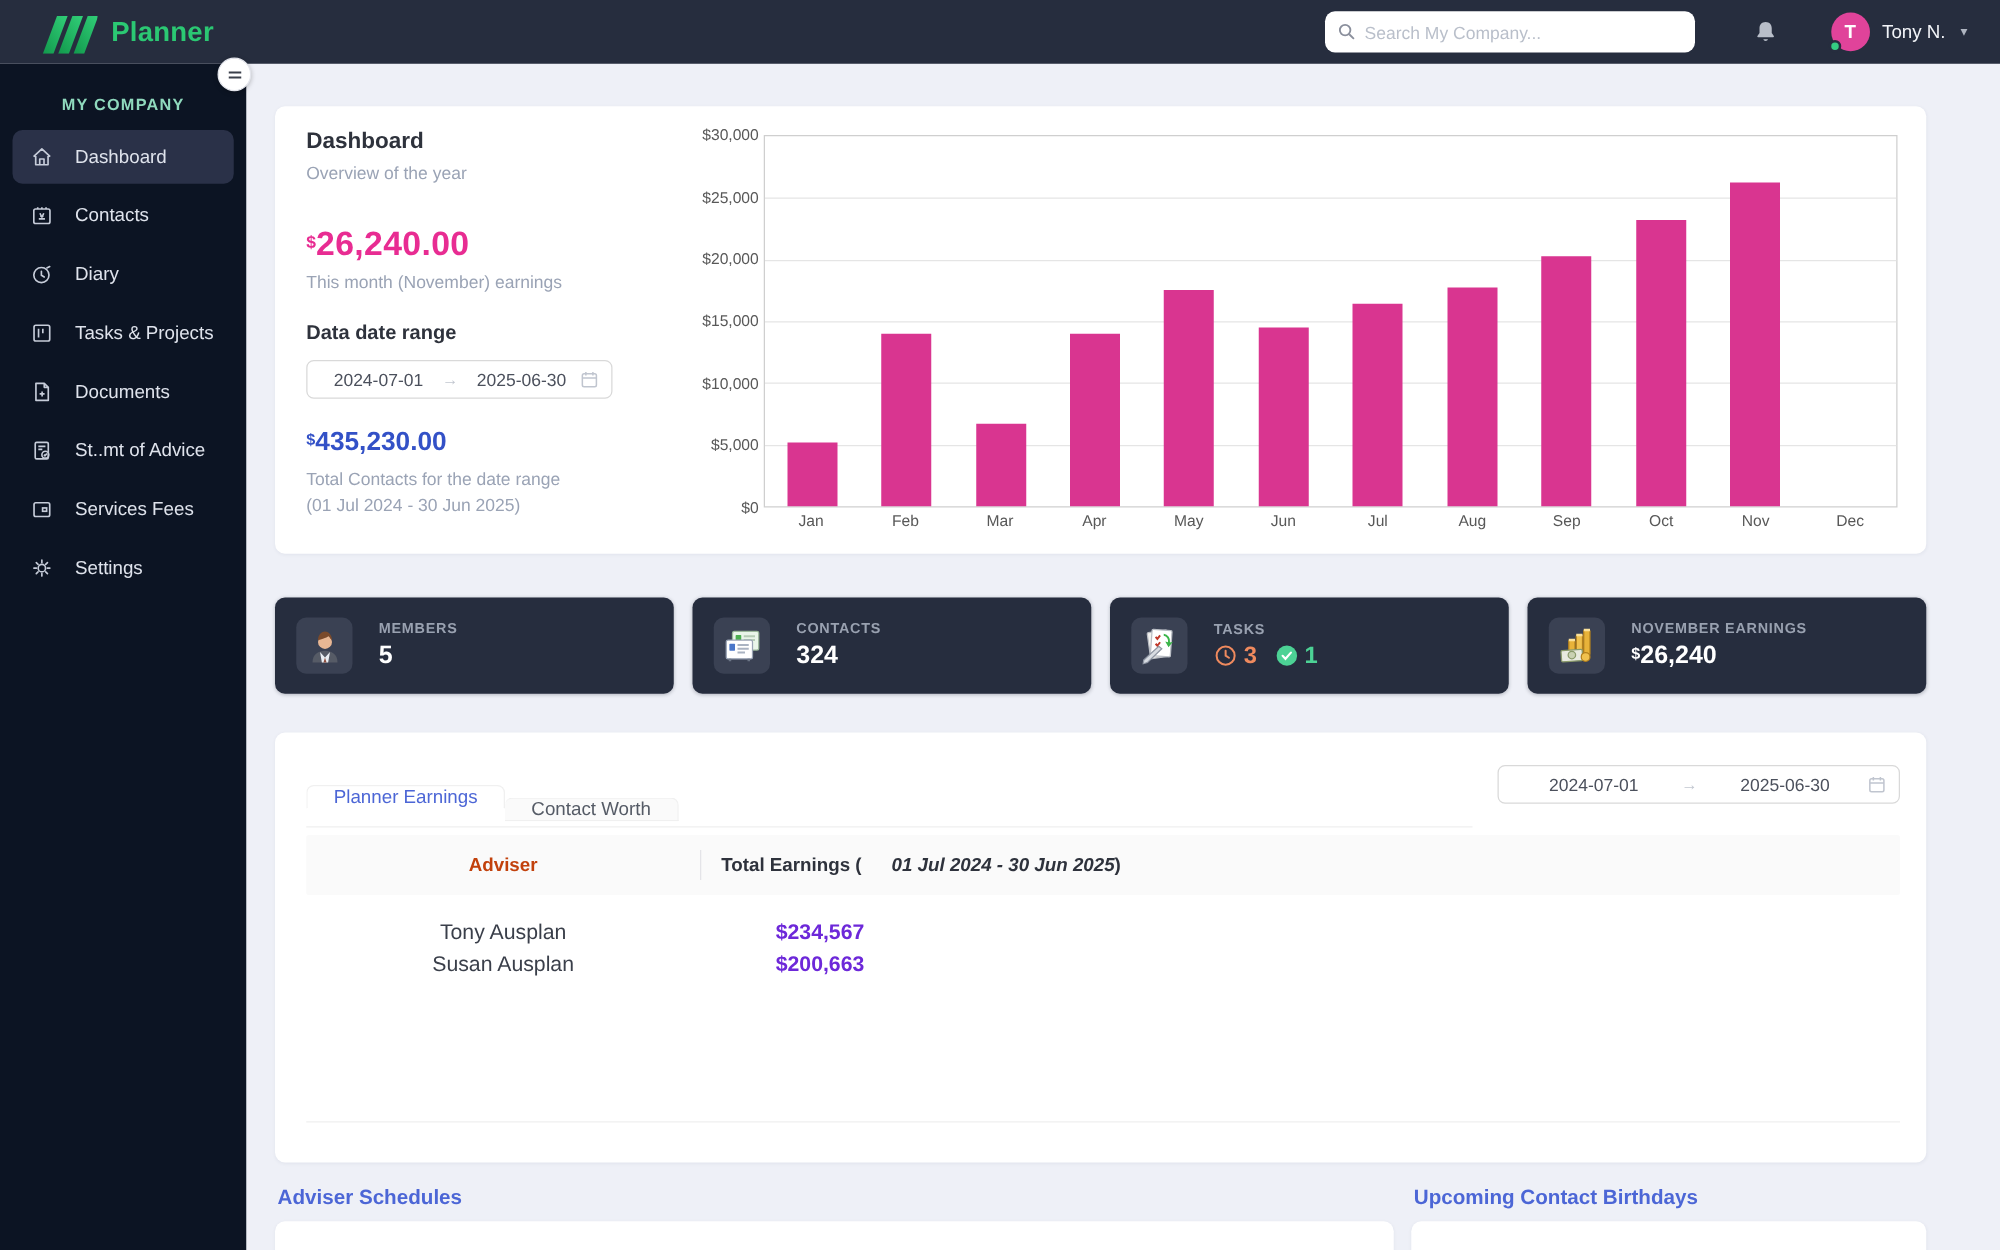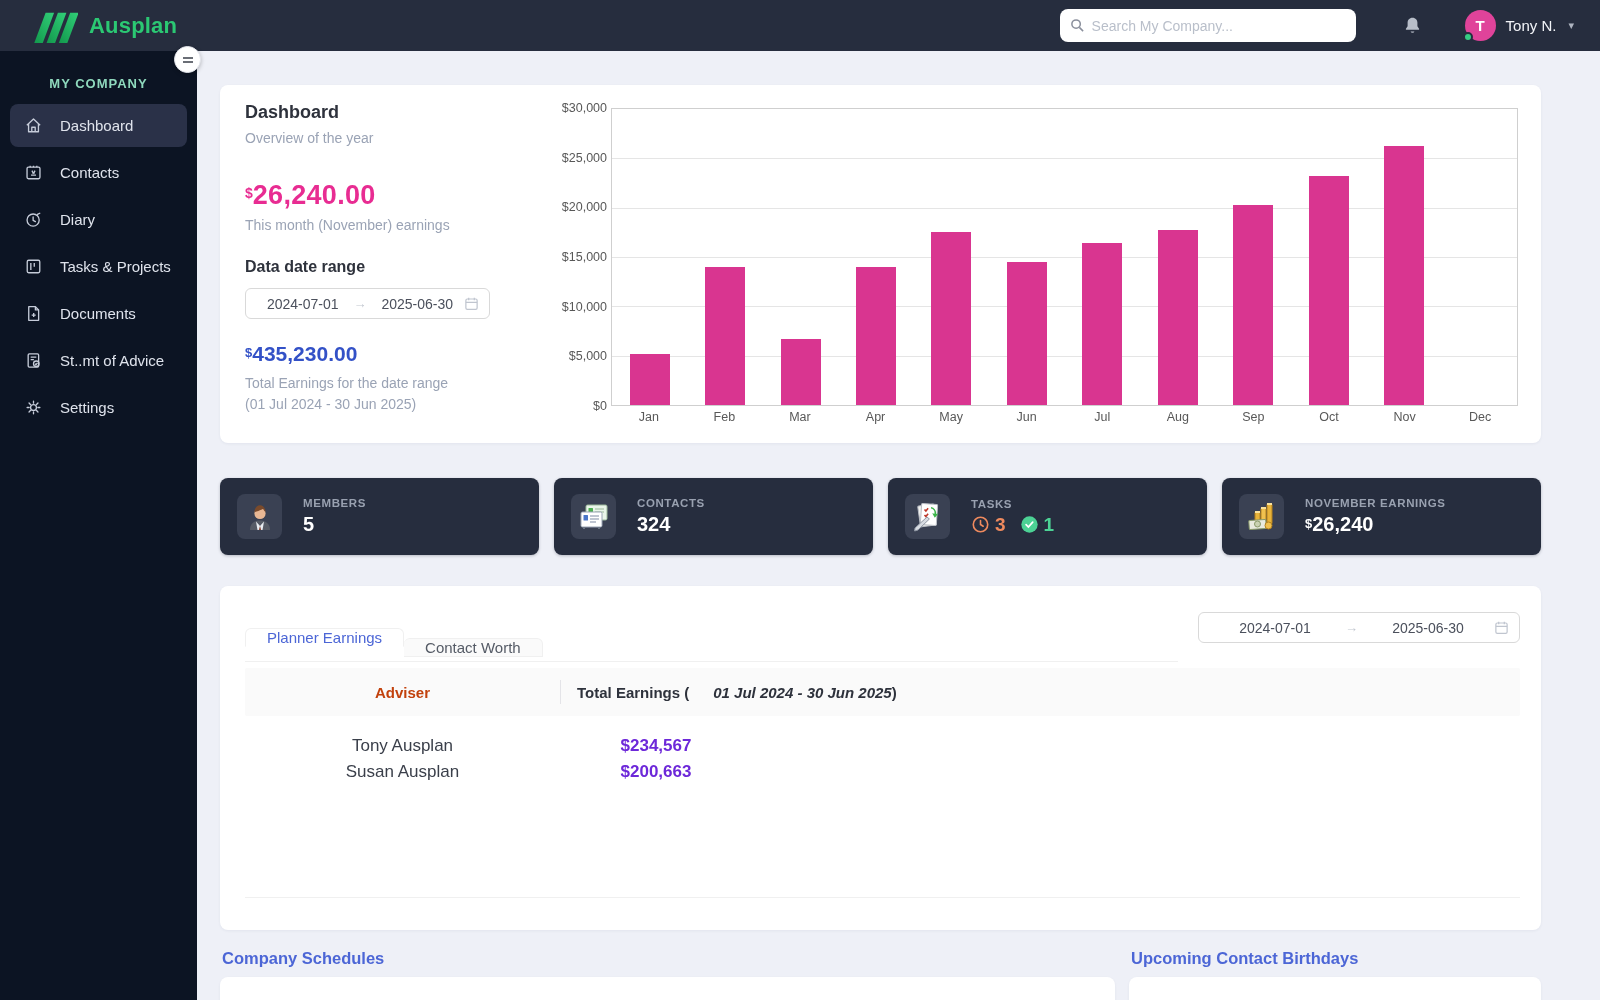--- a/index.html
+++ b/index.html
@@ -113,21 +113,21 @@
             <linearGradient id="lg" x1="0" y1="1" x2="1" y2="0">
           <stop offset="0" stop-color="#12984c"></stop>
               <stop offset="1" stop-color="#31cf78"></stop>
         </linearGradient>
           </defs>
         <path d="M0 36 L9 36 L21 4 L12 4 Z" fill="url(#lg)"></path>
         <path d="M13 36 L22 36 L34 4 L25 4 Z" fill="url(#lg)"></path>
         <path d="M26 36 L35 36 L47 4 L38 4 Z" fill="url(#lg)"></path>
       </svg>
     </span>
-    <span class="brand-name">Ausplan</span>
+    <span class="brand-name">Planner</span>
   </div>
   <div class="nav-spacer"></div>
   <div class="search-box">
     <span style="display:flex;">
       <svg width="15" height="15" viewBox="0 0 16 16" fill="none" stroke="#8a8f9c" stroke-width="1.6">
         <circle cx="6.5" cy="6.5" r="4.5"></circle>
           <path d="M10 10 L14 14"></path>
       </svg>
     </span>
     <input type="text" placeholder="Search My Company..." style="">
@@ -209,20 +209,29 @@
       <div class="side-item">
         <span class="ic">
           <svg width="19" height="19" viewBox="0 0 20 20" fill="none" stroke="currentColor" stroke-width="1.4">
               <rect x="4.4" y="3" width="11" height="14" rx="1.2"></rect>
               <path d="M7 6.4 H13 M7 9 H10.4"></path>
               <circle cx="12.9" cy="13.4" r="2.9"></circle>
               <path d="M11.7 13.4 l0.9 1 1.6-1.9"></path>
             </svg>
         </span>
         <span>St..mt of Advice</span>
+      </div>
+      <div class="side-item">
+        <span class="ic">
+          <svg width="19" height="19" viewBox="0 0 20 20" fill="none" stroke="currentColor" stroke-width="1.4">
+              <rect x="3.4" y="4.4" width="13.2" height="11.6" rx="1.5"></rect>
+              <rect x="10.6" y="8.8" width="3.4" height="2.8"></rect>
+            </svg>
+        </span>
+        <span>Services Fees</span>
       </div>
       <div class="side-item">
         <span class="ic">
           <svg width="19" height="19" viewBox="0 0 20 20" fill="none" stroke="currentColor" stroke-width="1.4" stroke-linecap="round">
               <circle cx="10" cy="10" r="3.1"></circle>
               <path d="M10 3.3 V5.4 M10 14.6 V16.7 M3.3 10 H5.4 M14.6 10 H16.7 M5.3 5.3 L6.8 6.8 M13.2 13.2 L14.7 14.7 M14.7 5.3 L13.2 6.8 M6.8 13.2 L5.3 14.7"></path>
             </svg>
         </span>
         <span>Settings</span>
       </div>
@@ -248,21 +257,21 @@
             <svg width="15" height="15" viewBox="0 0 16 16" fill="none" stroke="#c0c5cf" stroke-width="1.3">
                 <rect x="2" y="3.2" width="12" height="11" rx="1.5"></rect>
                 <path d="M5 1.8 V4.6 M11 1.8 V4.6 M2 6.8 H14"></path>
               </svg>
           </span>
         </div>
         <div class="amount-blue">
           <span class="cur">$</span><span class="num">435,230.00</span>
         </div>
         <div class="total-cap">
-          <span>Total Earnings for the date range</span><br>
+          <span>Total Contacts for the date range</span><br>
           <span>(01 Jul 2024 - 30 Jun 2025)</span>
         </div>
       </div>
       <div class="chart-wrap">
         <div class="ylabels">
             <span style="top: 0%;">$30,000</span>
             <span style="top: 16.6667%;">$25,000</span>
             <span style="top: 33.3333%;">$20,000</span>
             <span style="top: 50%;">$15,000</span>
             <span style="top: 66.6667%;">$10,000</span>
@@ -458,21 +467,21 @@
         </div>
         <div class="t-row">
           <div class="t-name">Susan Ausplan</div>
           <div class="t-amt">$200,663</div>
         </div>
       </div>
     </div>
 
     <div class="bottom-row">
       <div class="bottom-col left">
-        <div class="bottom-title">Company Schedules</div>
+        <div class="bottom-title">Adviser Schedules</div>
         <div class="bottom-card"></div>
       </div>
       <div class="bottom-col right">
         <div class="bottom-title">Upcoming Contact Birthdays</div>
         <div class="bottom-card"></div>
       </div>
     </div>
   </div>
 </div>
 

